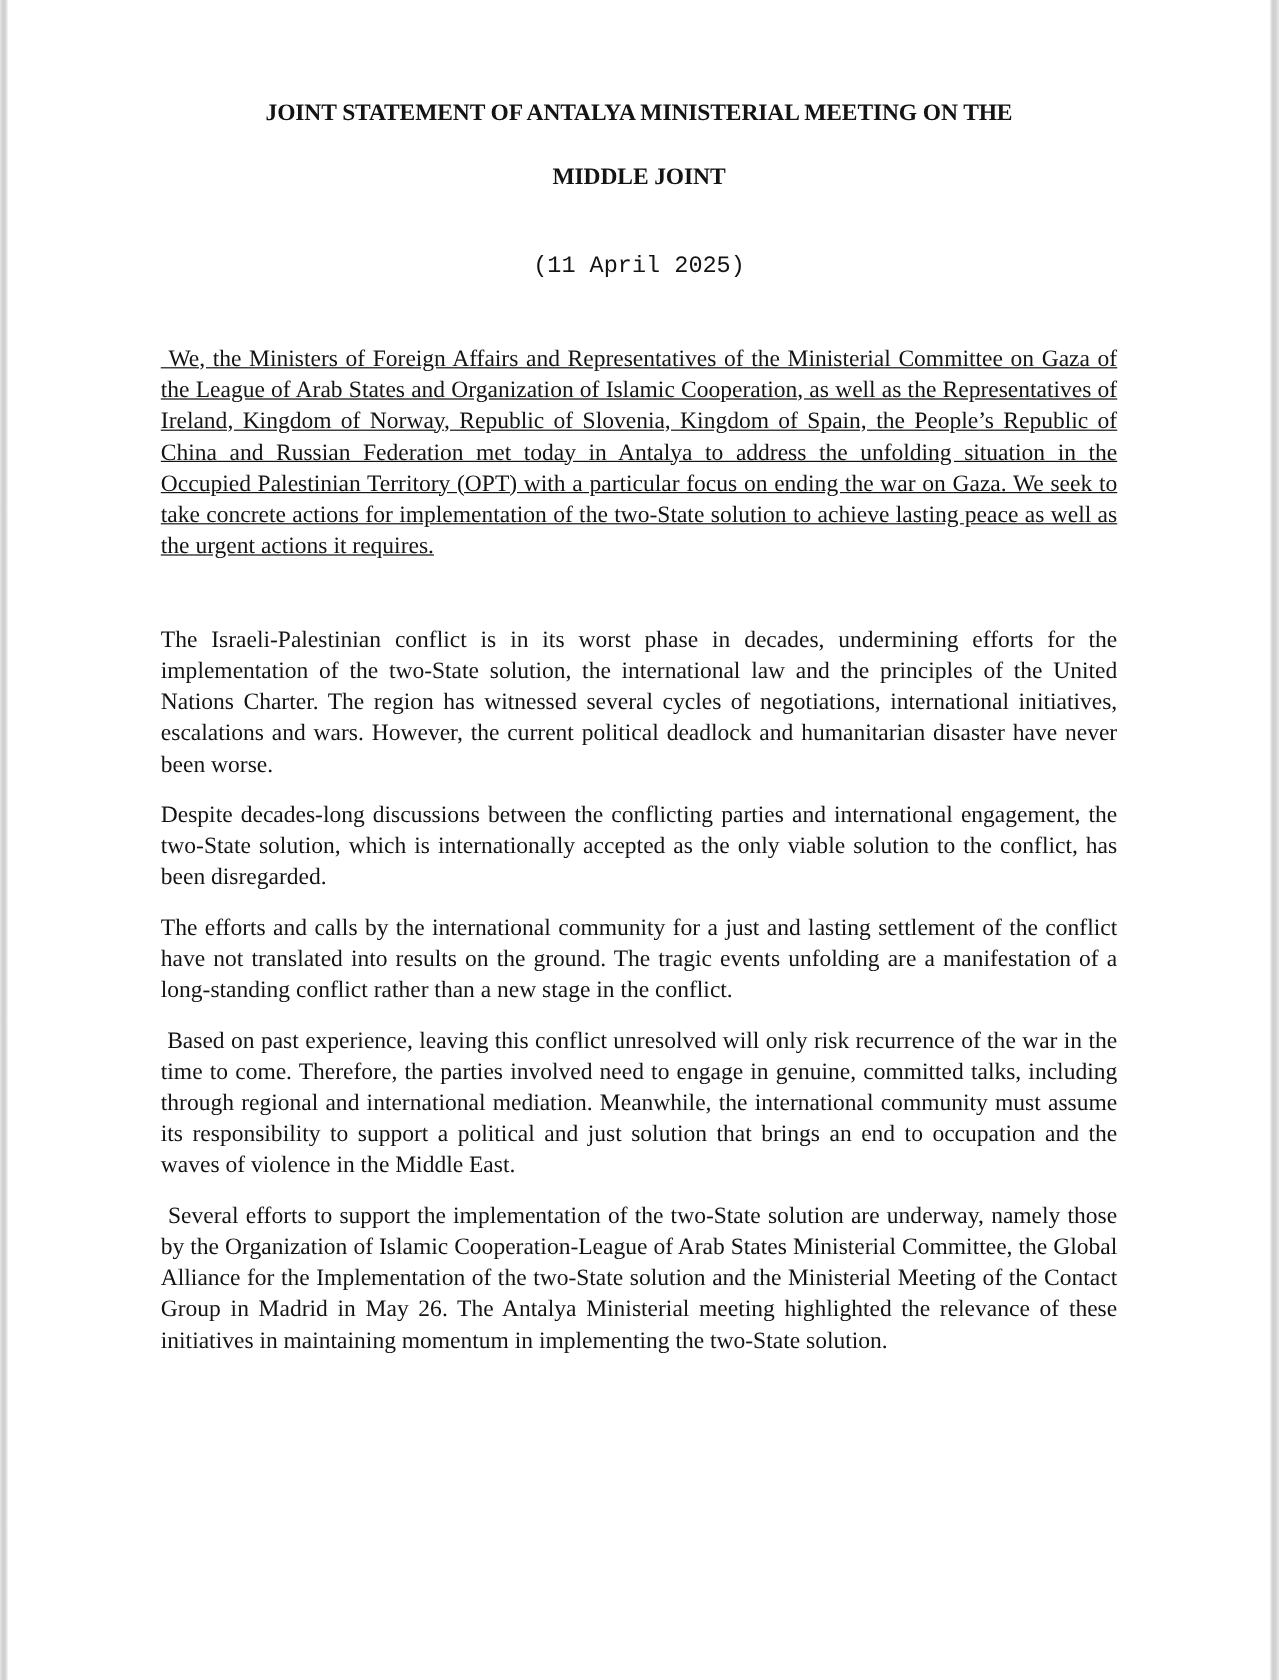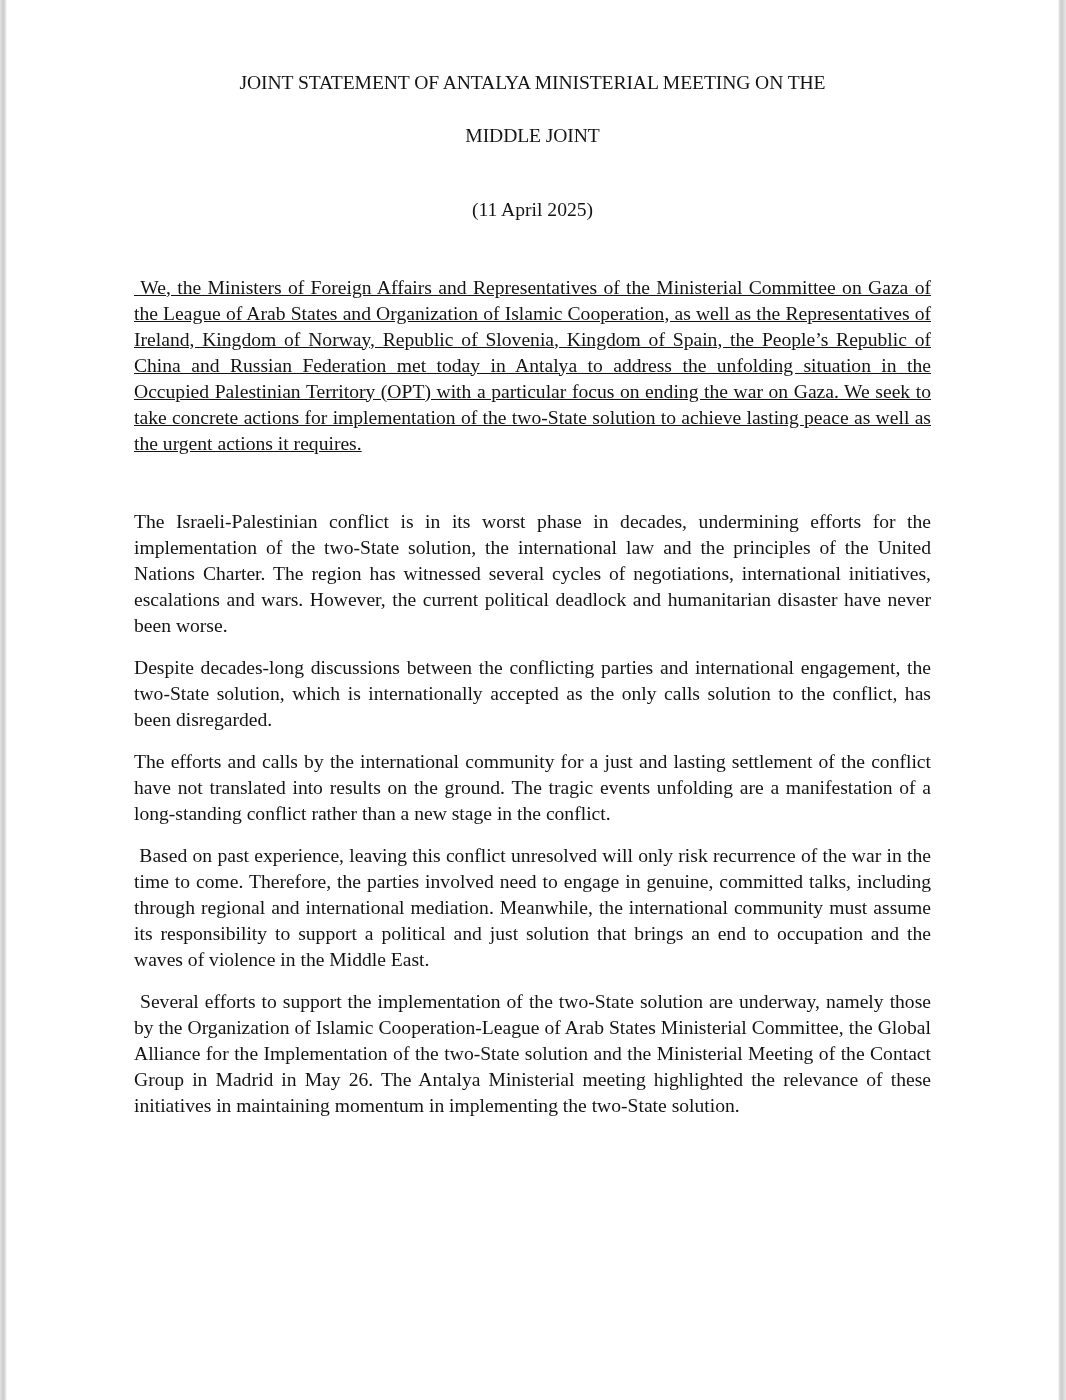--- a/index.html
+++ b/index.html
@@ -30,29 +30,30 @@
       left: 134px;
       top: 70px;
       width: 797px;
       font-family: "Liberation Serif", "DejaVu Serif", serif;
       color: #141414;
       font-size: 19.6px;
       line-height: 26px;
     }
     .title {
       text-align: center;
-      margin: 0;
-      font-weight: normal;
+      margin: 12px;
+      font-weight: bold;
       font-size: 19.6px;
       line-height: 26.5px;
       letter-spacing: -0.1px;
     }
     .date {
       text-align: center;
       margin: 47px 0 0 0;
+      font-family: Liberation Mono, monospace;
     }
     p.body-para {
       margin: 0;
       text-align: justify;
       text-align-last: left;
     }
     .intro { margin-top: 52px !important; text-decoration: underline; }
     .lead-in { margin-top: 52px !important; }
     .first-point { margin-top: 52px !important; }
     .point { margin-top: 16px !important; }
@@ -69,17 +70,17 @@
     <br>
     <span>MIDDLE JOINT</span>
   </h1>
 
   <div class="date">(11 April 2025)</div>
 
   <p class="body-para intro indent-keep">&nbsp;We, the Ministers of Foreign Affairs and Representatives of the Ministerial Committee on Gaza of the League of Arab States and Organization of Islamic Cooperation, as well as the Representatives of Ireland, Kingdom of Norway, Republic of Slovenia, Kingdom of Spain, the People’s Republic of China and Russian Federation met today in Antalya to address the unfolding situation in the Occupied Palestinian Territory (OPT) with a particular focus on ending the war on Gaza. We seek to take concrete actions for implementation of the two-State solution to achieve lasting peace as well as the urgent actions it requires.</p>
 
 
   <p class="body-para first-point">The Israeli-Palestinian conflict is in its worst phase in decades, undermining efforts for the implementation of the two-State solution, the international law and the principles of the United Nations Charter. The region has witnessed several cycles of negotiations, international initiatives, escalations and wars. However, the current political deadlock and humanitarian disaster have never been worse.</p>
-  <p class="body-para point">Despite decades-long discussions between the conflicting parties and international engagement, the two-State solution, which is internationally accepted as the only calls solution to the conflict, has been disregarded.</p>
+  <p class="body-para point">Despite decades-long discussions between the conflicting parties and international engagement, the two-State solution, which is internationally accepted as the only viable solution to the conflict, has been disregarded.</p>
   <p class="body-para point">The efforts and calls by the international community for a just and lasting settlement of the conflict have not translated into results on the ground. The tragic events unfolding are a manifestation of a long-standing conflict rather than a new stage in the conflict.</p>
   <p class="body-para point">&nbsp;Based on past experience, leaving this conflict unresolved will only risk recurrence of the war in the time to come. Therefore, the parties involved need to engage in genuine, committed talks, including through regional and international mediation. Meanwhile, the international community must assume its responsibility to support a political and just solution that brings an end to occupation and the waves of violence in the Middle East.</p>
   <p class="body-para point">&nbsp;Several efforts to support the implementation of the two-State solution are underway, namely those by the Organization of Islamic Cooperation-League of Arab States Ministerial Committee, the Global Alliance for the Implementation of the two-State solution and the Ministerial Meeting of the Contact Group in Madrid in May 26. The Antalya Ministerial meeting highlighted the relevance of these initiatives in maintaining momentum in implementing the two-State solution.</p>
 </div>
 
 </body></html>

